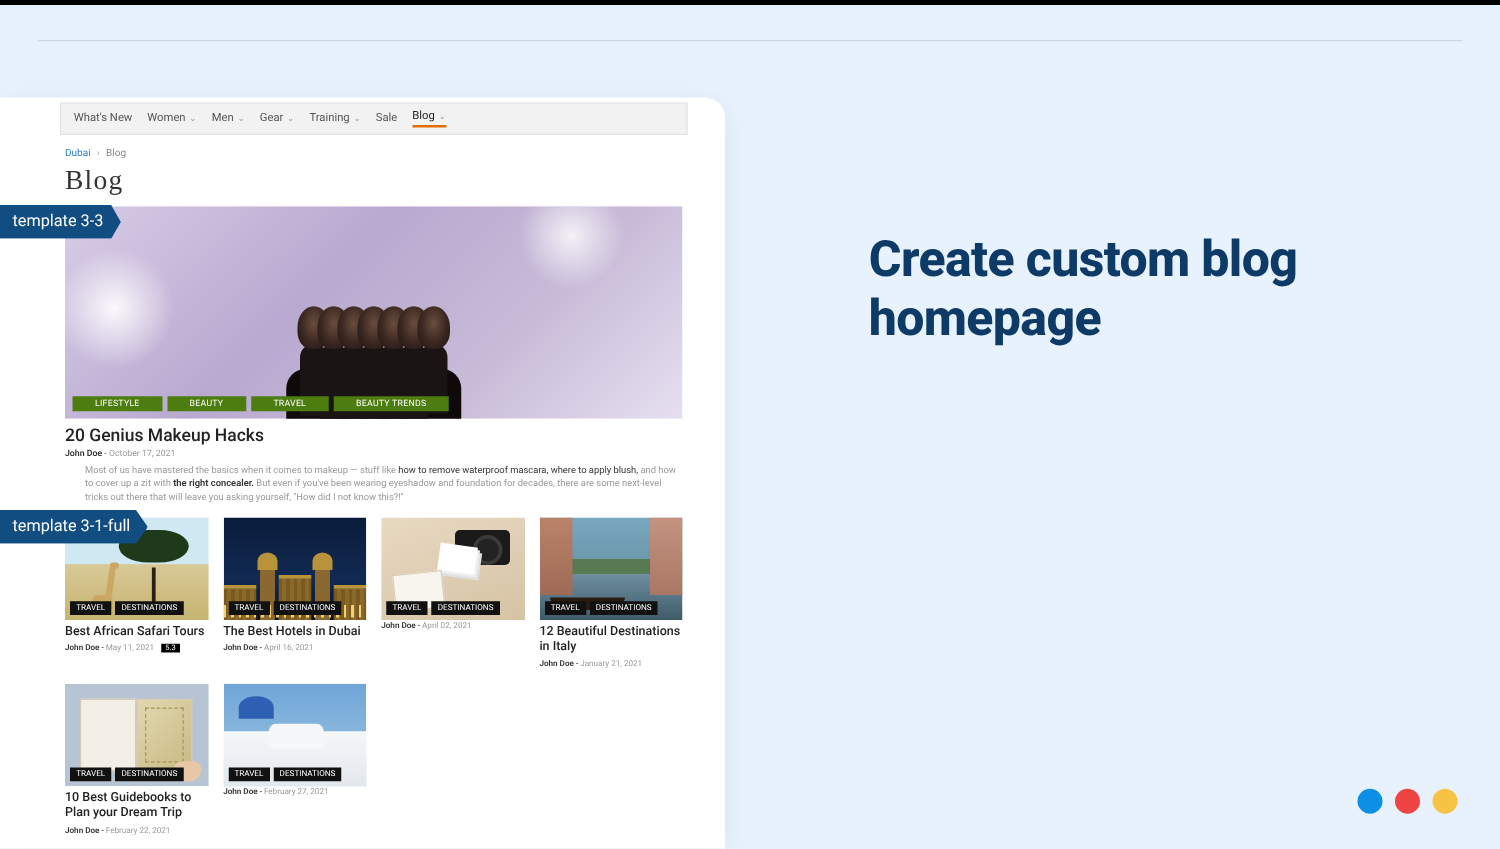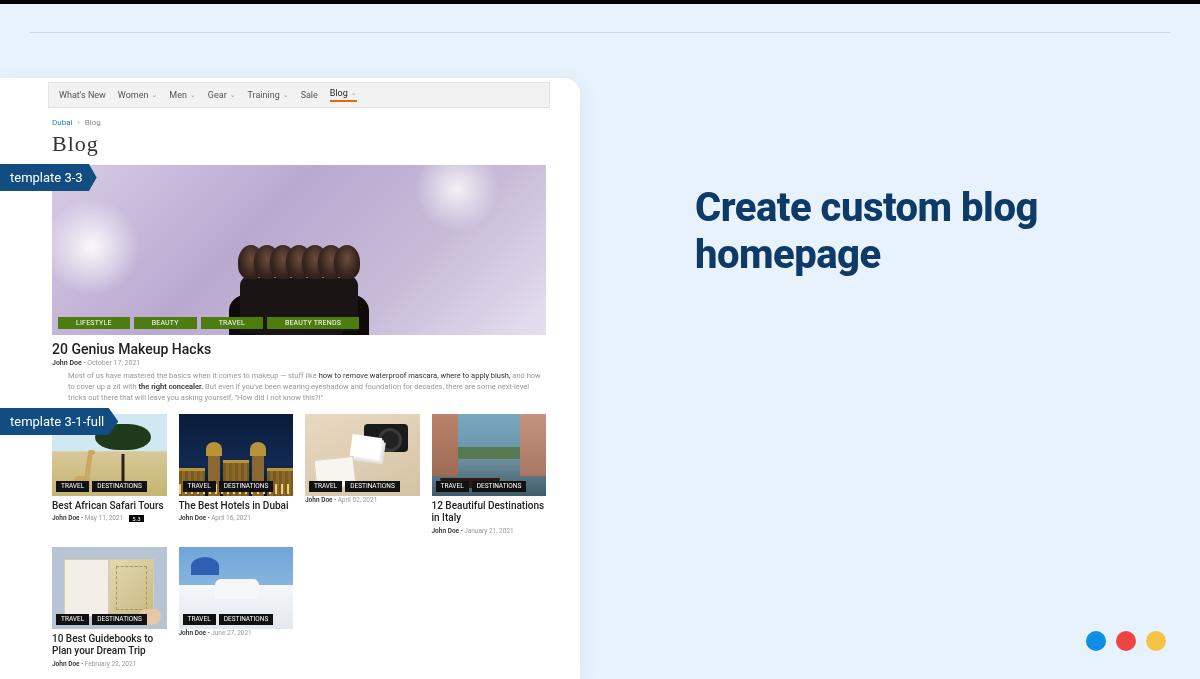--- a/index.html
+++ b/index.html
@@ -291,21 +291,21 @@
         <div class="card">
     <div class="thumb">
       <div class="art-greece" style="position:absolute;inset:0;"></div>
             <div class="white"></div>
             <div class="dome"></div>
       <div class="tgs">
               <span class="tg">TRAVEL</span>
               <span class="tg">DESTINATIONS</span>
             </div>
     </div>
-    <div class="m"><span class="a">John Doe</span> - <span class="d">June 27, 2021</span></div>
+    <div class="m"><span class="a">John Doe</span> - <span class="d">February 27, 2021</span></div>
   </div>
       </div>
 
   </div>
 </div>
 
 <div class="right">
   <h1>Create custom blog homepage</h1>
 </div>
 

